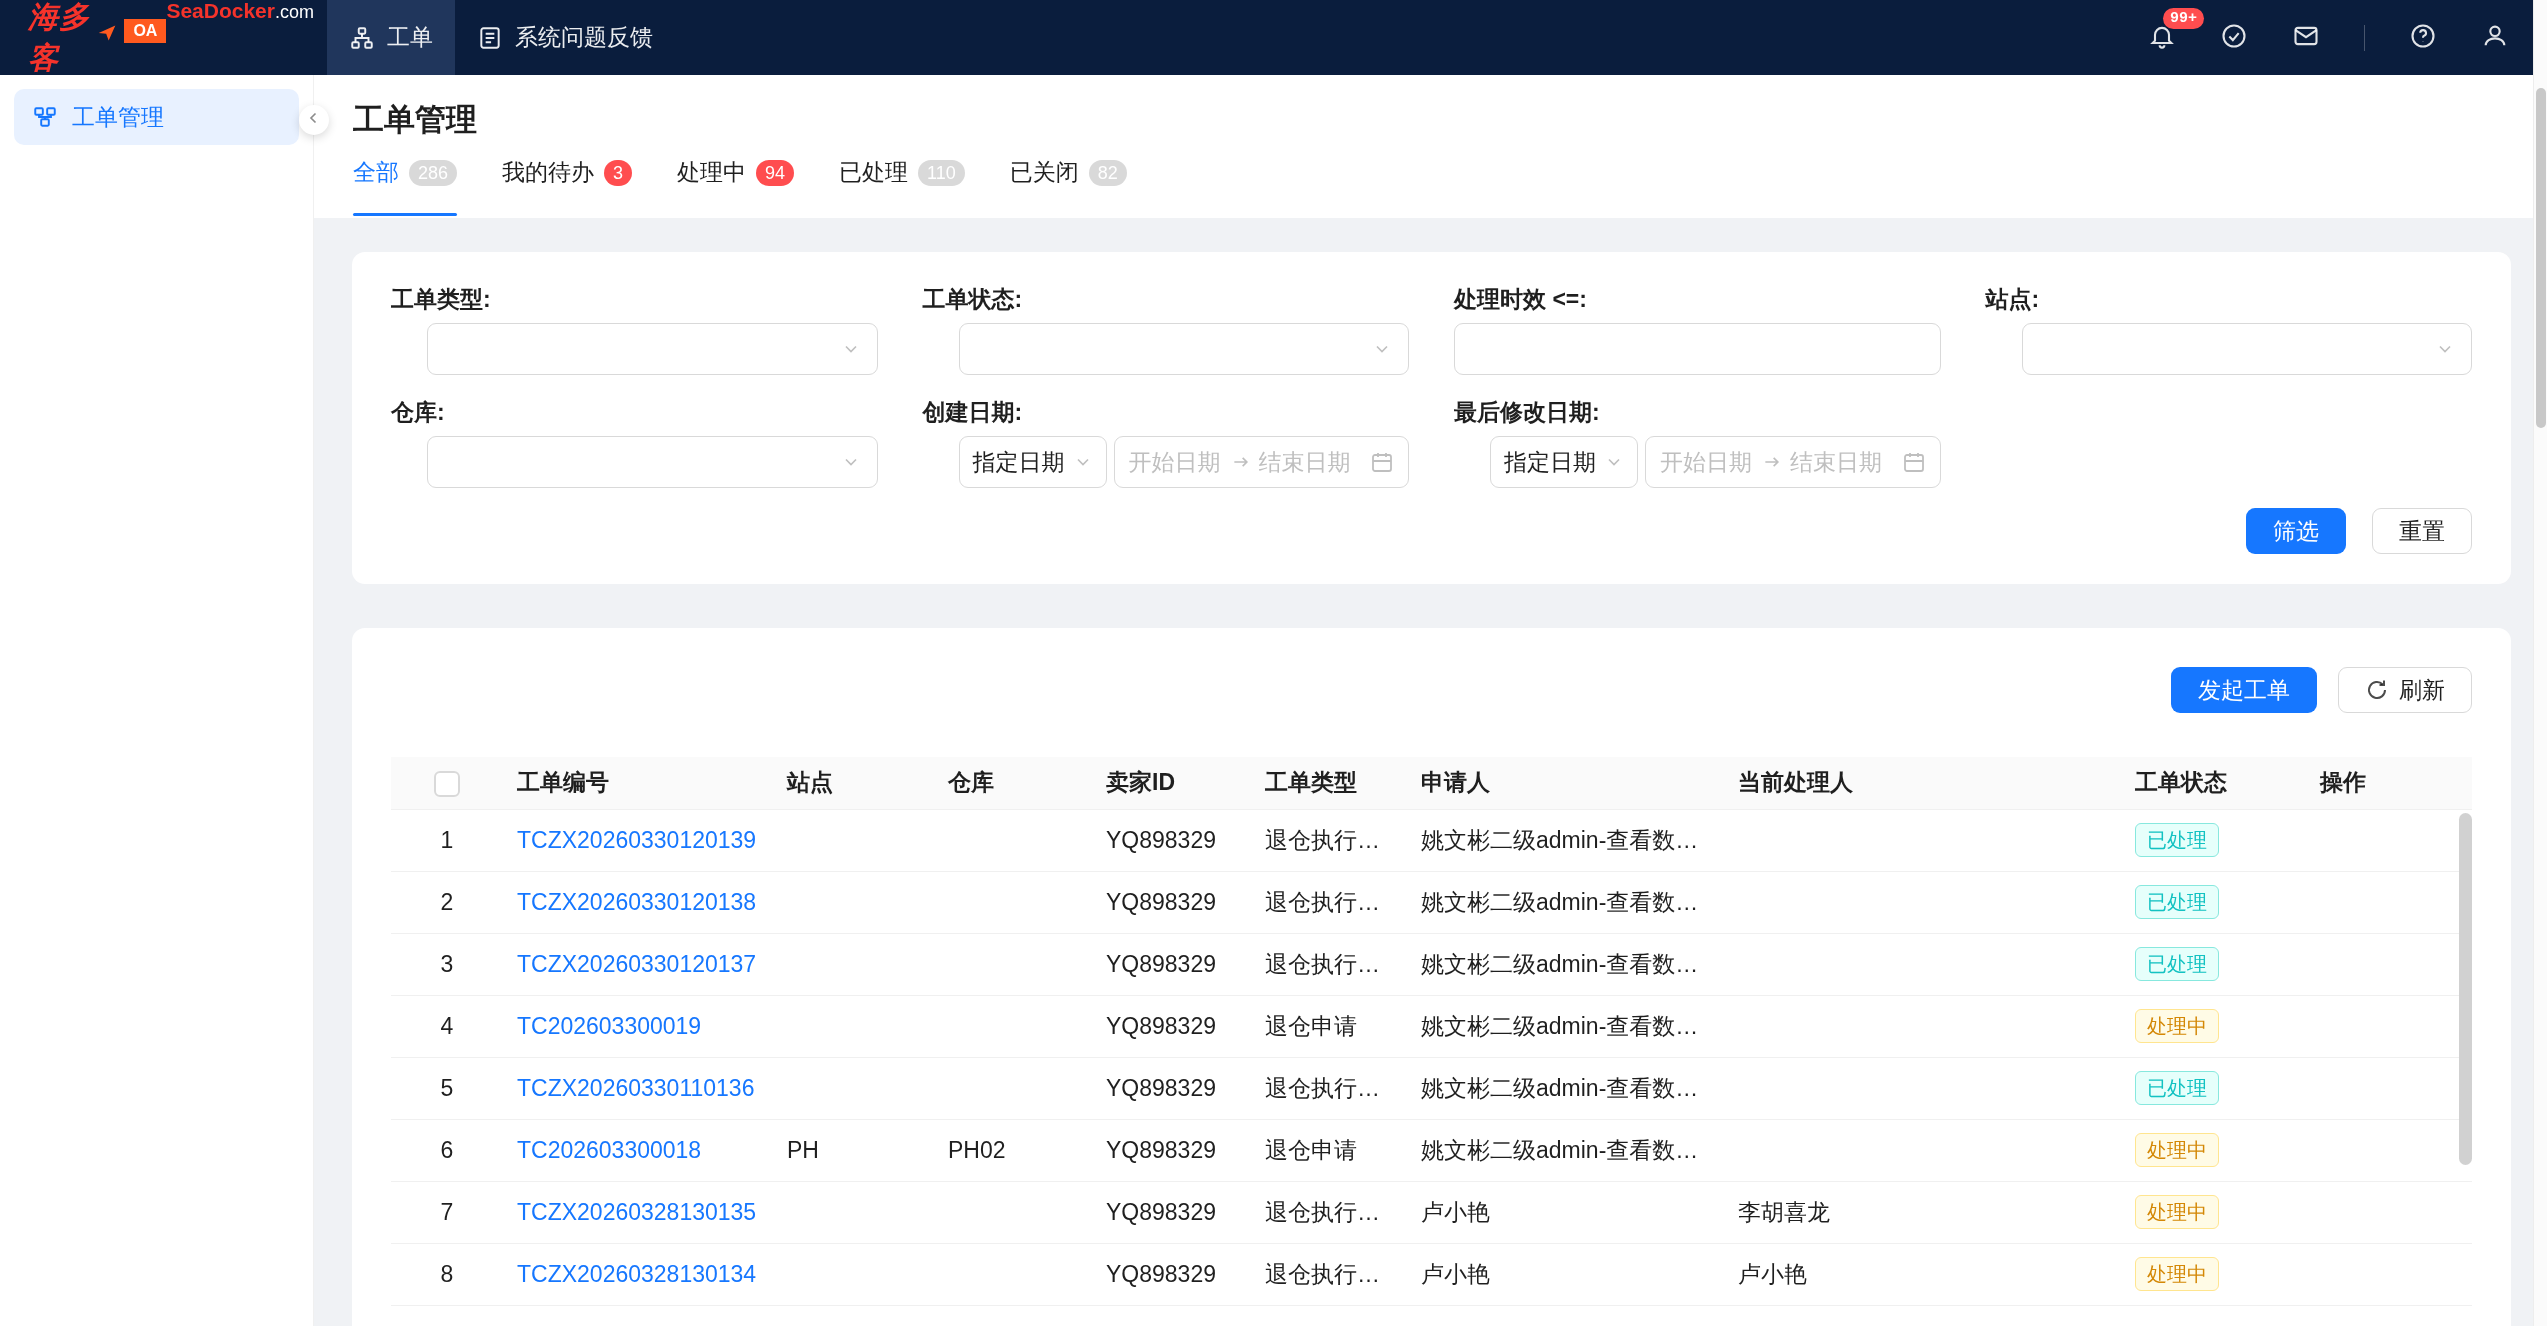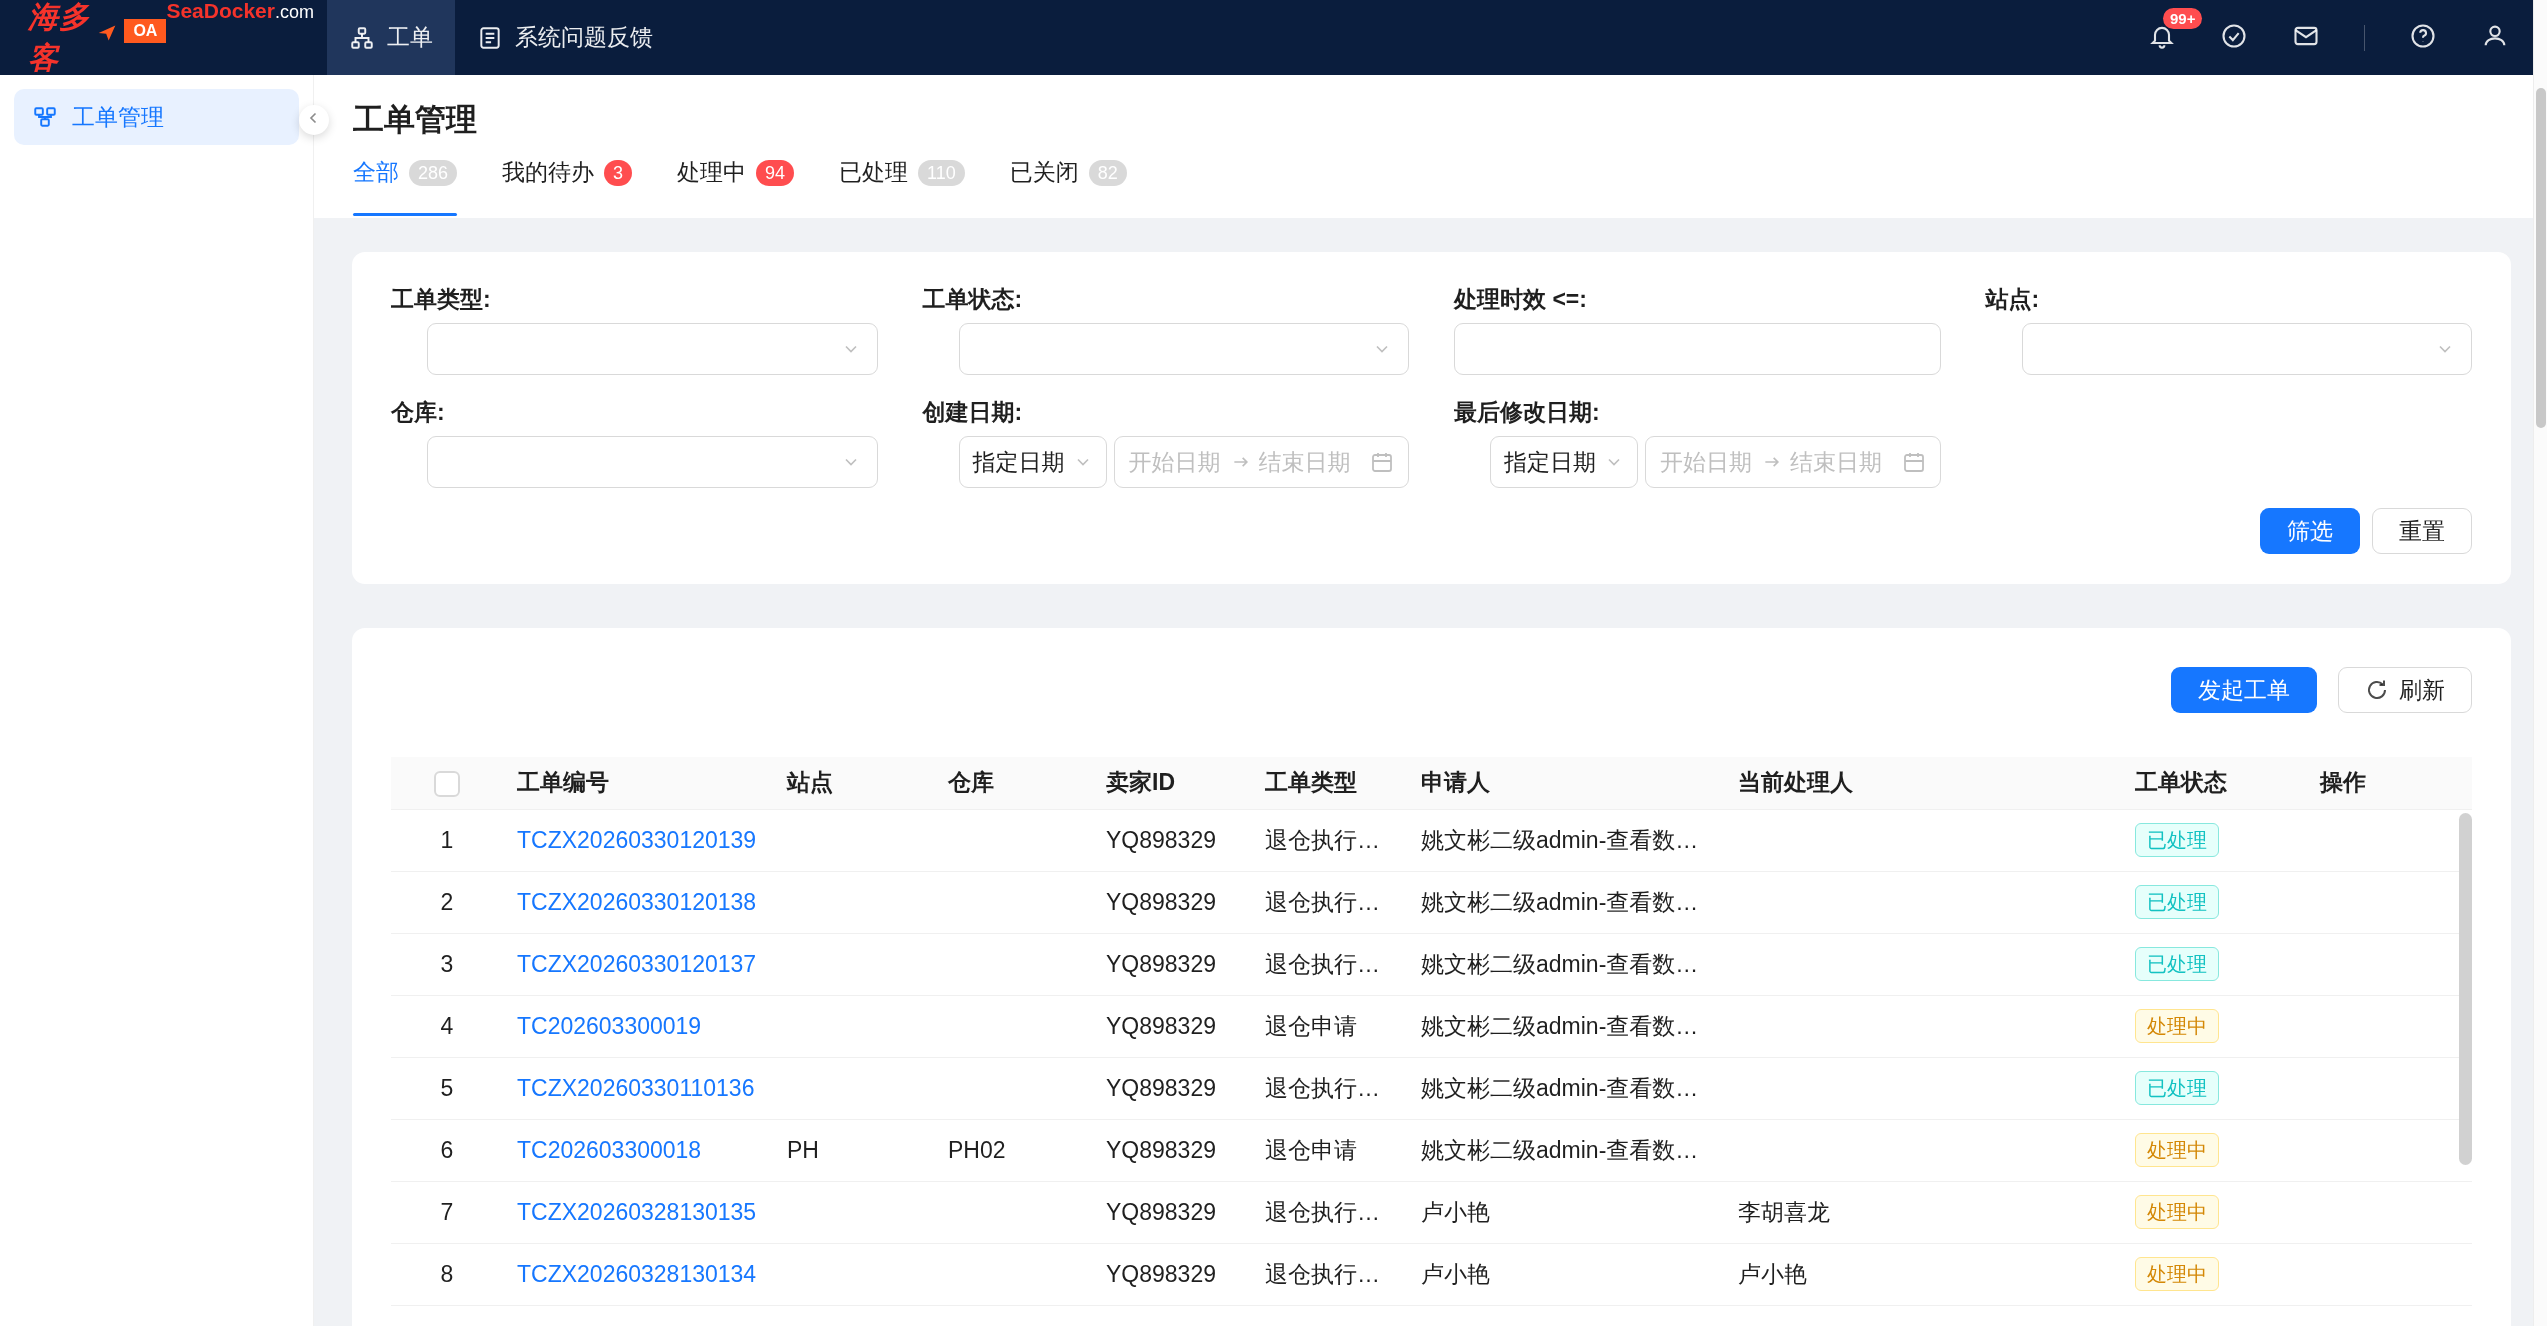--- a/index.html
+++ b/index.html
@@ -16,21 +16,21 @@
   .logo-oa { background:#ff5a1f; color:#fff; font-size:16px; font-weight:700; padding:3px 9px; border-radius:0; margin-top:-14px; }
   .logo-line2 { font-size:21px; font-weight:700; margin-top:-1px; }
   .logo-en { color:#f5332b; }
   .logo-com { color:#fff; font-weight:400; font-size:18px; }
   .topnav { display:flex; align-items:stretch; margin-left:13px; }
   .nav-item { display:flex; align-items:center; gap:12px; padding:0 22px; color:rgba(255,255,255,0.92); font-size:23px; cursor:pointer; }
   .nav-item.active { background:#20365c; }
   .nav-item .icon { display:flex; }
   .topbar-right { margin-left:auto; display:flex; align-items:center; gap:44px; padding-right:38px; color:rgba(255,255,255,0.88); }
   .top-icon { position:relative; display:flex; cursor:pointer; }
-  .icon-badge { position:absolute; top:-14px; left:15px; background:#ff4d4f; color:#fff; font-size:15px; line-height:1; padding:3px 7px; border-radius:999px; font-weight:600; white-space:nowrap; }
+  .icon-badge { position:absolute; top:-14px; left:15px; background:#ff4d4f; color:#fff; font-size:15px; line-height:1; padding:3px 7px; border-radius:999px; font-weight:600; white-space:nowrap;font-family:Liberation Mono, monospace; }
   .top-divider { width:1px; height:26px; background:rgba(255,255,255,0.25); }
 
   
   .app { display:flex; height:1251px; position:relative; background:#f0f2f5; }
   .sidebar { width:314px; flex:none; background:#fff; border-right:1px solid #f0f0f0; padding:14px; }
   .side-item { height:56px; border-radius:10px; background:#e8f1ff; color:#1677ff; display:flex; align-items:center; gap:14px; padding:0 18px; font-size:23px; cursor:pointer; }
   .side-item .icon { display:flex; }
   .collapse-handle { position:absolute; left:299px; top:30px; width:30px; height:30px; background:#fff; border-radius:50%; box-shadow:0 3px 10px rgba(0,0,0,0.15); display:flex; align-items:center; justify-content:center; color:#8c8c8c; z-index:5; cursor:pointer; }
 
   .content { flex:1; min-width:0; display:flex; flex-direction:column; }
@@ -59,21 +59,21 @@
   .caret { width:2px; height:28px; background:#444; }
   .copy-btn { color:#1677ff; display:flex; cursor:pointer; }
   input.plain { width:100%; height:52px; border:1px solid #d9d9d9; border-radius:9px; padding:0 16px; font-size:23px; font-family:inherit; outline:none; background:#fff; color:rgba(0,0,0,0.88); }
   .date-row { display:flex; gap:7px; }
   .date-mode { width:148px; flex:none; padding:0 13px; }
   .date-range { flex:1; gap:8px; padding:0 14px; min-width:0; }
   .date-input { border:none; outline:none; width:94px; min-width:0; font-size:23px; font-family:inherit; color:rgba(0,0,0,0.88); background:transparent; }
   .date-input::placeholder { color:#bfbfbf; }
   .range-arrow { color:#bfbfbf; display:flex; }
   .cal { margin-left:auto; color:#bfbfbf; display:flex; }
-  .filter-actions { display:flex; justify-content:flex-end; gap:12px; margin-top:20px; }
+  .filter-actions { display:flex; justify-content:flex-end; gap:26px; margin-top:20px; }
   .btn { height:46px; padding:0 26px; border-radius:9px; font-size:23px; border:1px solid transparent; display:inline-flex; align-items:center; justify-content:center; gap:10px; font-family:inherit; cursor:pointer; }
   .btn-primary { background:#1677ff; color:#fff; }
   .btn-default { background:#fff; border-color:#d9d9d9; color:rgba(0,0,0,0.88); }
   .btn .icon { display:flex; color:rgba(0,0,0,0.7); }
 
   
   .table-card { margin-top:44px; padding:39px 39px 0; height:840px; overflow:hidden; }
   .table-toolbar { display:flex; justify-content:flex-end; gap:21px; }
   .table-wrap { margin-top:44px; position:relative; }
   table { width:100%; border-collapse:collapse; table-layout:fixed; }

